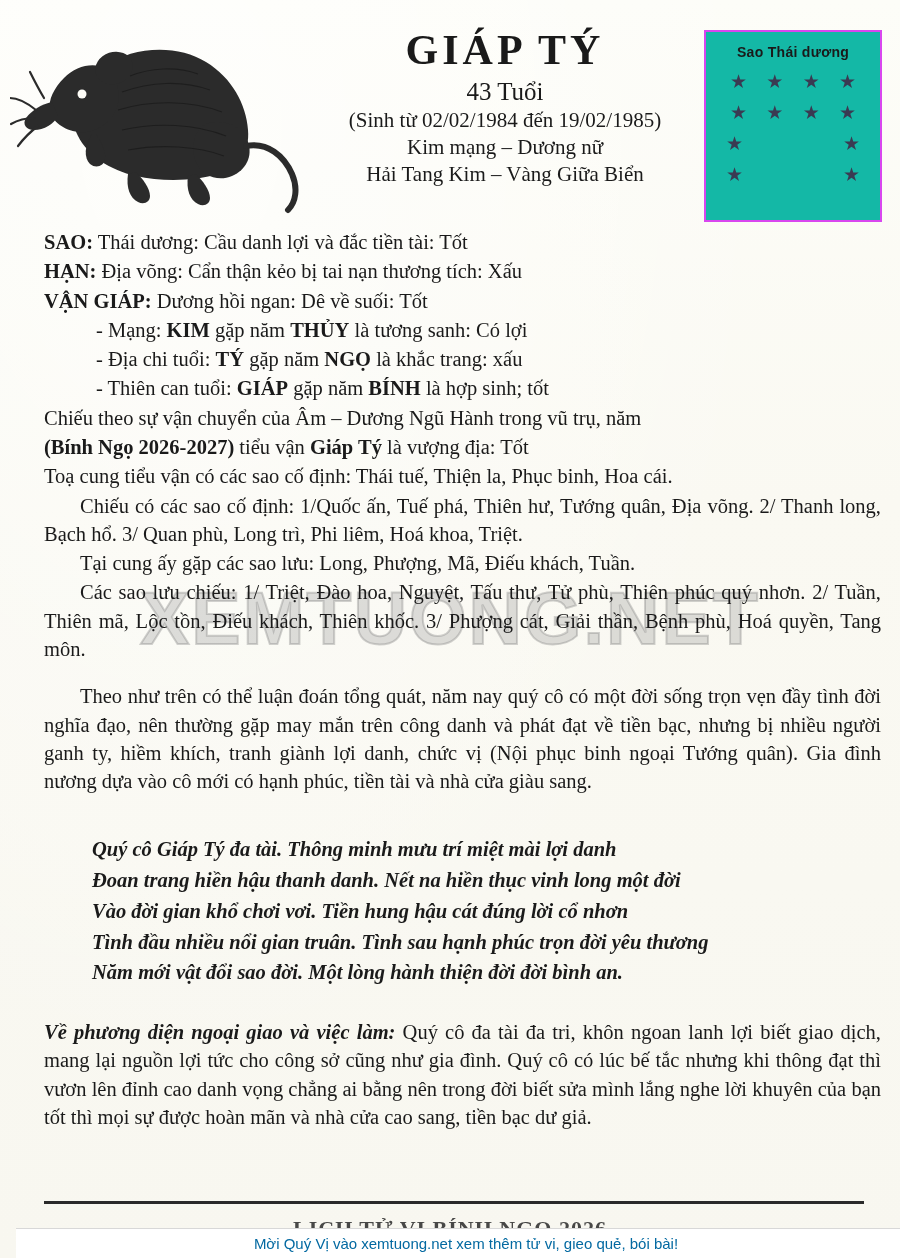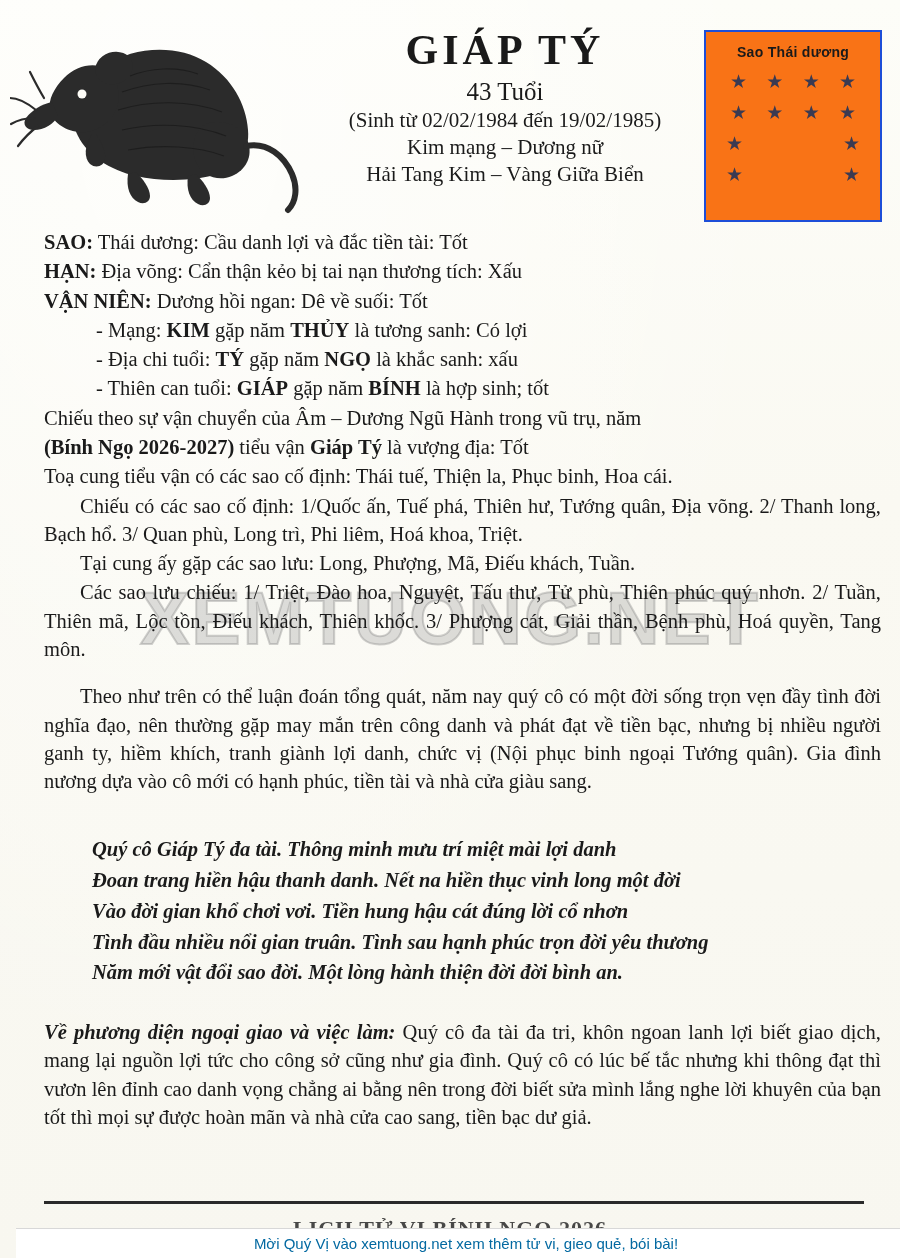--- a/index.html
+++ b/index.html
@@ -90,22 +90,22 @@
     font-family: "Liberation Serif", serif;
   }
 
   
   .star-box {
     position: absolute;
     right: 18px;
     top: 30px;
     width: 178px;
     height: 192px;
-    border: 2px solid #1d4ed8;
-    background: #f97316;
+    border: 2px solid #d946ef;
+    background: #14b8a6;
   }
   .star-box-title {
     text-align: center;
     font-family: "Liberation Sans", sans-serif;
     font-size: 14px;
     font-weight: bold;
     padding-top: 12px;
     letter-spacing: 0.3px;
   }
   .star-rows { padding: 12px 14px 0 14px; }
@@ -287,29 +287,29 @@
 
     <p>
       <span class="lbl">SAO:</span>
       <span>Thái dương: Cầu danh lợi và đắc tiền tài: Tốt</span>
     </p>
     <p>
       <span class="lbl">HẠN:</span>
       <span>Địa võng: Cẩn thận kẻo bị tai nạn thương tích: Xấu</span>
     </p>
     <p>
-      <span class="lbl">VẬN NIÊN:</span>
+      <span class="lbl">VẬN GIÁP:</span>
       <span>Dương hồi ngan: Dê về suối: Tốt</span>
     </p>
 
     <p class="dash-line">
       <span>- Mạng: </span><span class="lbl">KIM</span><span> gặp năm </span><span class="lbl">THỦY</span><span> là tương sanh: Có lợi</span>
     </p>
     <p class="dash-line">
-      <span>- Địa chi tuổi: </span><span class="lbl">TÝ</span><span> gặp năm </span><span class="lbl">NGỌ</span><span> là khắc sanh: xấu</span>
+      <span>- Địa chi tuổi: </span><span class="lbl">TÝ</span><span> gặp năm </span><span class="lbl">NGỌ</span><span> là khắc trang: xấu</span>
     </p>
     <p class="dash-line">
       <span>- Thiên can tuổi: </span><span class="lbl">GIÁP</span><span> gặp năm </span><span class="lbl">BÍNH</span><span> là hợp sinh; tốt</span>
     </p>
 
     <p>Chiếu theo sự vận chuyển của Âm – Dương Ngũ Hành trong vũ trụ, năm</p>
     <p>
       <span class="lbl">(Bính Ngọ 2026-2027)</span><span> tiểu vận </span><span class="lbl">Giáp Tý</span><span> là vượng địa: Tốt</span>
     </p>
     <p>Toạ cung tiểu vận có các sao cố định: Thái tuế, Thiện la, Phục binh, Hoa cái.</p>

